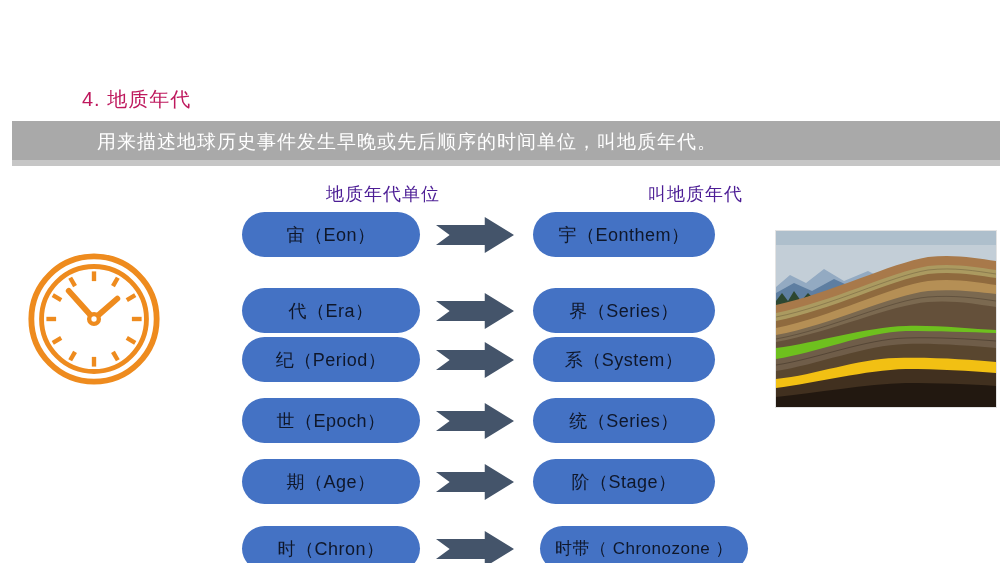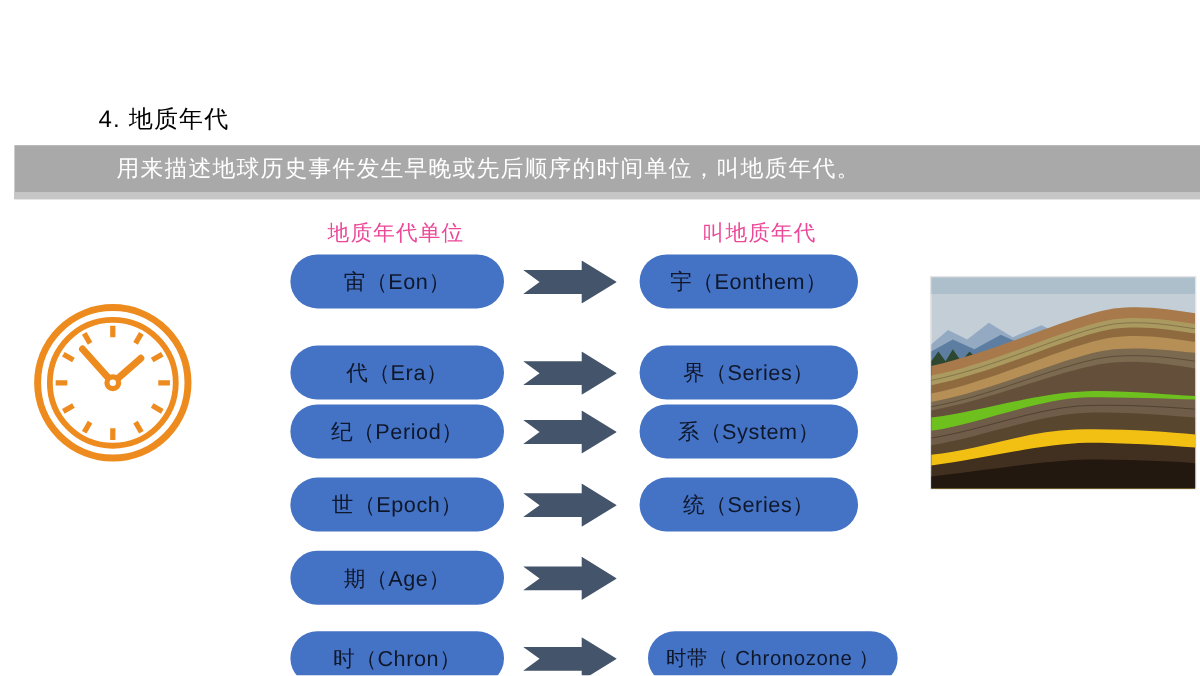--- a/index.html
+++ b/index.html
@@ -5,34 +5,34 @@
   html,body{margin:0;padding:0;background:#ffffff;}
   .slide{
     position:relative;
     width:1000px;height:563px;
     background:#ffffff;
     overflow:hidden;
     font-family:"Liberation Sans","DejaVu Sans",sans-serif;
   }
   .title{
     position:absolute;left:82px;top:86px;
-    font-size:20px;color:#000000;letter-spacing:1px;
+    font-size:20px;color:#be185d;letter-spacing:1px;
   }
   .banner{
     position:absolute;left:12px;top:121px;width:1000px;height:39px;
     background:#a9a9a9;
     border-bottom:6px solid #c6c6c6;
   }
   .banner-text{
     position:absolute;left:85px;top:0;height:39px;line-height:41px;
     color:#ffffff;font-size:19px;letter-spacing:1px;white-space:nowrap;
   }
   .col-header{
     position:absolute;top:182px;width:220px;
-    text-align:center;font-size:18px;color:#ec4899;letter-spacing:1px;
+    text-align:right;font-size:18px;color:#4c1d95;letter-spacing:1px;
   }
   .col-header.left{left:220px;}
   .col-header.right{left:523px;}
   .row{position:absolute;left:0;width:1000px;height:45px;}
   .pill{
     position:absolute;height:45px;border-radius:23px;
     background:#4472c4;
     color:#0f172a;font-size:18px;
     display:flex;align-items:center;justify-content:center;
     white-space:nowrap;letter-spacing:0.5px;
@@ -115,20 +115,21 @@
         <polygon points="0,9 50,9 50,0 80,20 50,40 50,31 0,31 14,20" fill="#44546A"></polygon>
       </svg>
     <div class="pill right">统（Series）</div>
   </div>
 
   <div class="row" style="top:459px">
     <div class="pill left">期（Age）</div>
     <svg class="arrow" viewBox="0 0 80 40" preserveAspectRatio="none">
         <polygon points="0,9 50,9 50,0 80,20 50,40 50,31 0,31 14,20" fill="#44546A"></polygon>
       </svg>
+    <div class="pill right">阶（Stage）</div>
   </div>
 
   <div class="row row6" style="top:526px">
     <div class="pill left">时（Chron）</div>
     <svg class="arrow" viewBox="0 0 80 40" preserveAspectRatio="none">
         <polygon points="0,9 50,9 50,0 80,20 50,40 50,31 0,31 14,20" fill="#44546A"></polygon>
       </svg>
     <div class="pill right">时带（ Chronozone ）</div>
   </div>
 

